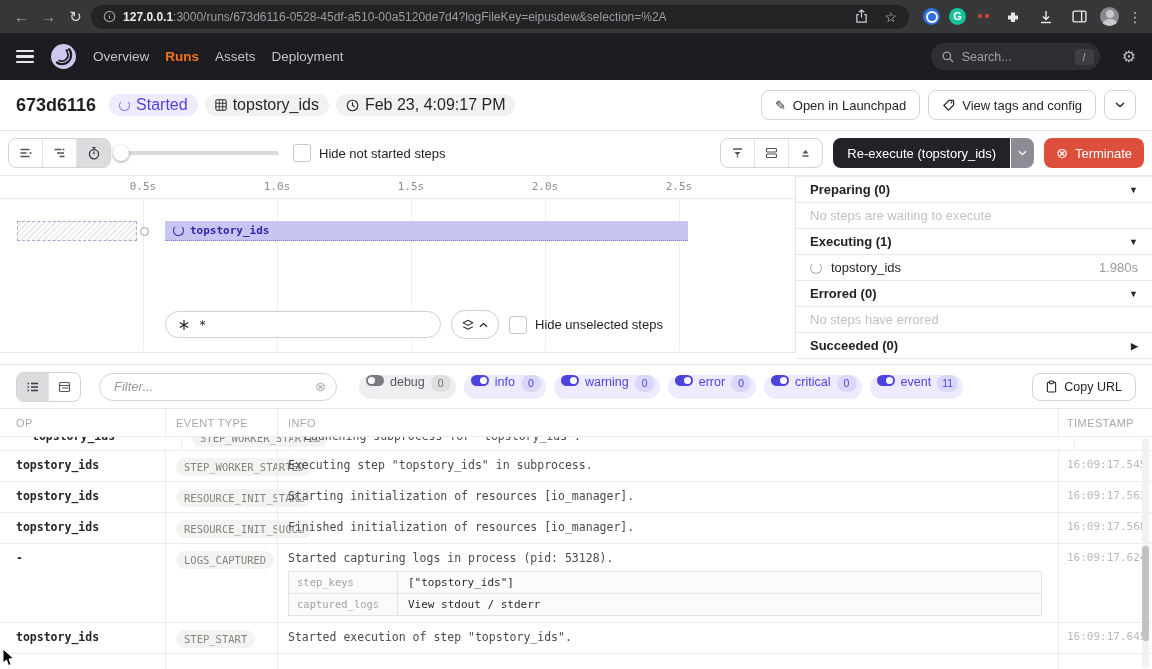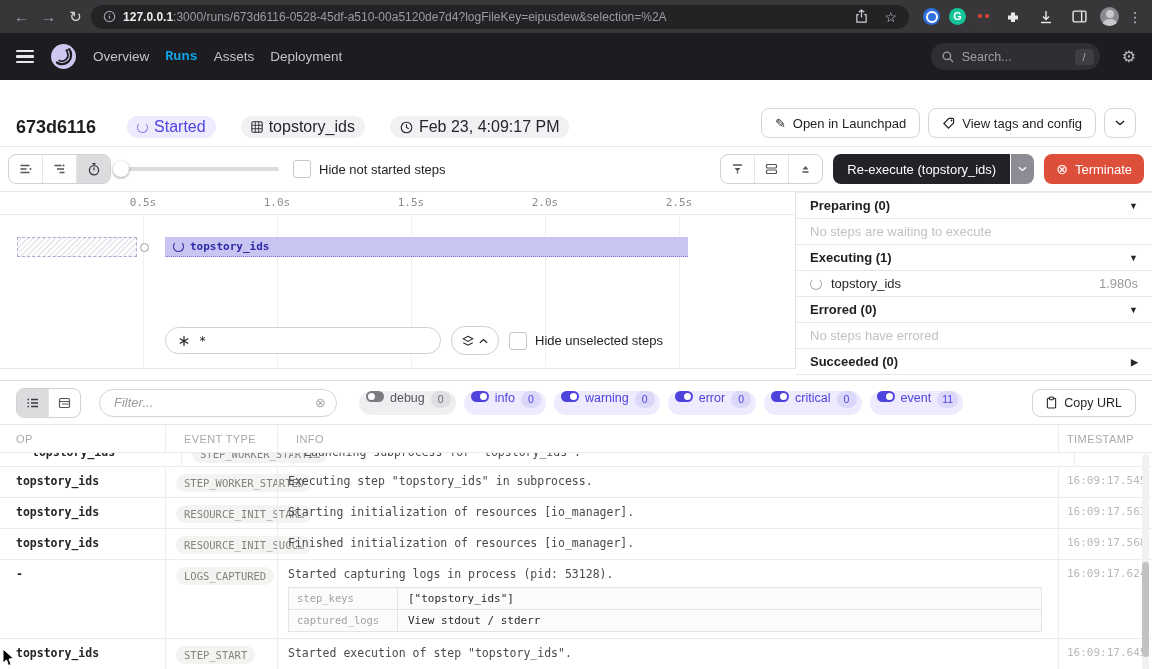--- a/index.html
+++ b/index.html
@@ -26,29 +26,29 @@
   .avatar{width:19px;height:19px;border-radius:50%;background:#8a8a8e;position:relative;overflow:hidden;}
   .avatar i{position:absolute;left:5.5px;top:3px;width:8px;height:8px;background:#c9c9cc;border-radius:50%;}
   .avatar b{position:absolute;left:2.5px;top:12px;width:14px;height:9px;background:#c9c9cc;border-radius:50%;}
   .dots3{color:#c9c9cc;font-size:14px;letter-spacing:0;}
 
   
   .topnav{height:47px;background:#1c1c21;display:flex;align-items:center;padding:0 16px;gap:16px;}
   .burger{display:flex;flex-direction:column;gap:3px;cursor:pointer;}
   .burger i{display:block;width:18px;height:2.5px;background:#e8e8ea;border-radius:1px;}
   .navlink{color:#c2c2c8;font-size:13.5px;cursor:pointer;}
-  .navlink.active{color:#0ea5e9;font-weight:bold;font-family:Liberation Mono, monospace;}
+  .navlink.active{color:#f97316;font-weight:bold;}
   .searchpill{margin-left:auto;width:152px;height:27px;background:#2e2e34;border-radius:14px;
               display:flex;align-items:center;gap:8px;padding:0 6px 0 11px;}
   .searchtext{color:#9fa0a6;font-size:12.5px;flex:1;}
   .slashkey{background:#3e3e45;color:#a8a8ae;border-radius:4px;font-size:11px;padding:2px 8px;}
   .gear{color:#b9b9bf;font-size:16px;margin-left:6px;}
 
   
-  .runheader{height:50px;border-bottom:1px solid #e6e6e9;display:flex;align-items:flex-end;padding:8px 16px;gap:25px;}
+  .runheader{height:50px;border-bottom:1px solid #e6e6e9;display:flex;align-items:center;padding:0 16px;gap:7px;}
   .runid{font-size:18px;font-weight:bold;margin-right:6px;}
   .pill{height:22px;border-radius:11px;display:inline-flex;align-items:center;gap:6px;padding:0 10px;font-size:16px;}
   .pill.started{background:#edebfd;color:#4f43dd;}
   .pill.gray{background:#f1f1f3;color:#26262a;}
   .spin{width:9px;height:9px;border:1.5px solid #8a85e8;border-top-color:transparent;border-radius:50%;}
   .hbtns{margin-left:auto;display:flex;align-items:center;gap:8px;}
   .btn{height:30px;border:1px solid #d4d4d8;border-radius:8px;background:#fff;font-size:13px;color:#1f1f23;
        display:inline-flex;align-items:center;gap:7px;padding:0 13px;cursor:pointer;}
   .btn.iconb{width:32px;padding:0;justify-content:center;}
 
@@ -126,21 +126,21 @@
   .cnt{min-width:10px;height:17px;border-radius:9px;display:flex;align-items:center;justify-content:center;
        font-size:10.5px;padding:0 5px;}
   .lv.on .cnt{background:#dbd7f9;color:#4f43dd;}
   .lv.off .cnt{background:#dfdfe2;color:#6a6a70;}
   .copyurl{margin-left:auto;}
 
   
   .ltable{position:relative;height:261px;overflow:hidden;}
   .lgrid{display:grid;grid-template-columns:165px 112px 781px 94px;align-items:start;border-bottom:1px solid #ececef;}
   .lhead{height:27px;align-items:center;color:#a9a9ad;font-size:11px;letter-spacing:.4px;}
-  .hcell{padding-left:18px;} .hcell.first{padding-left:16px;}
+  .hcell{padding-left:10px;} .hcell.first{padding-left:16px;}
   .bl{border-left:1px solid #ececef;align-self:stretch;}
   .opc{padding:7px 8px 6px 16px;font-size:11.5px;font-weight:bold;color:#26262a;}
   .etc{padding:5px 6px 5px 10px;}
   .tag{display:inline-block;background:#f4f3f1;border-radius:9px;padding:3px 8px;font-size:10.5px;color:#84837f;white-space:nowrap;}
   .infc{padding:7px 10px 6px 10px;font-size:11.5px;color:#4a4a4e;}
   .tsc{padding:7px 8px 6px 8px;font-size:11px;color:#b9b9bd;}
   .clipped{height:13px;overflow:hidden;padding-left:16px;}
   .clipped .shift{transform:translateY(-15px);}
   .meta{margin-top:6px;border:1px solid #e4e4e7;background:#fbfbfc;width:752px;}
   .mrow{display:flex;border-top:1px solid #e4e4e7;}

